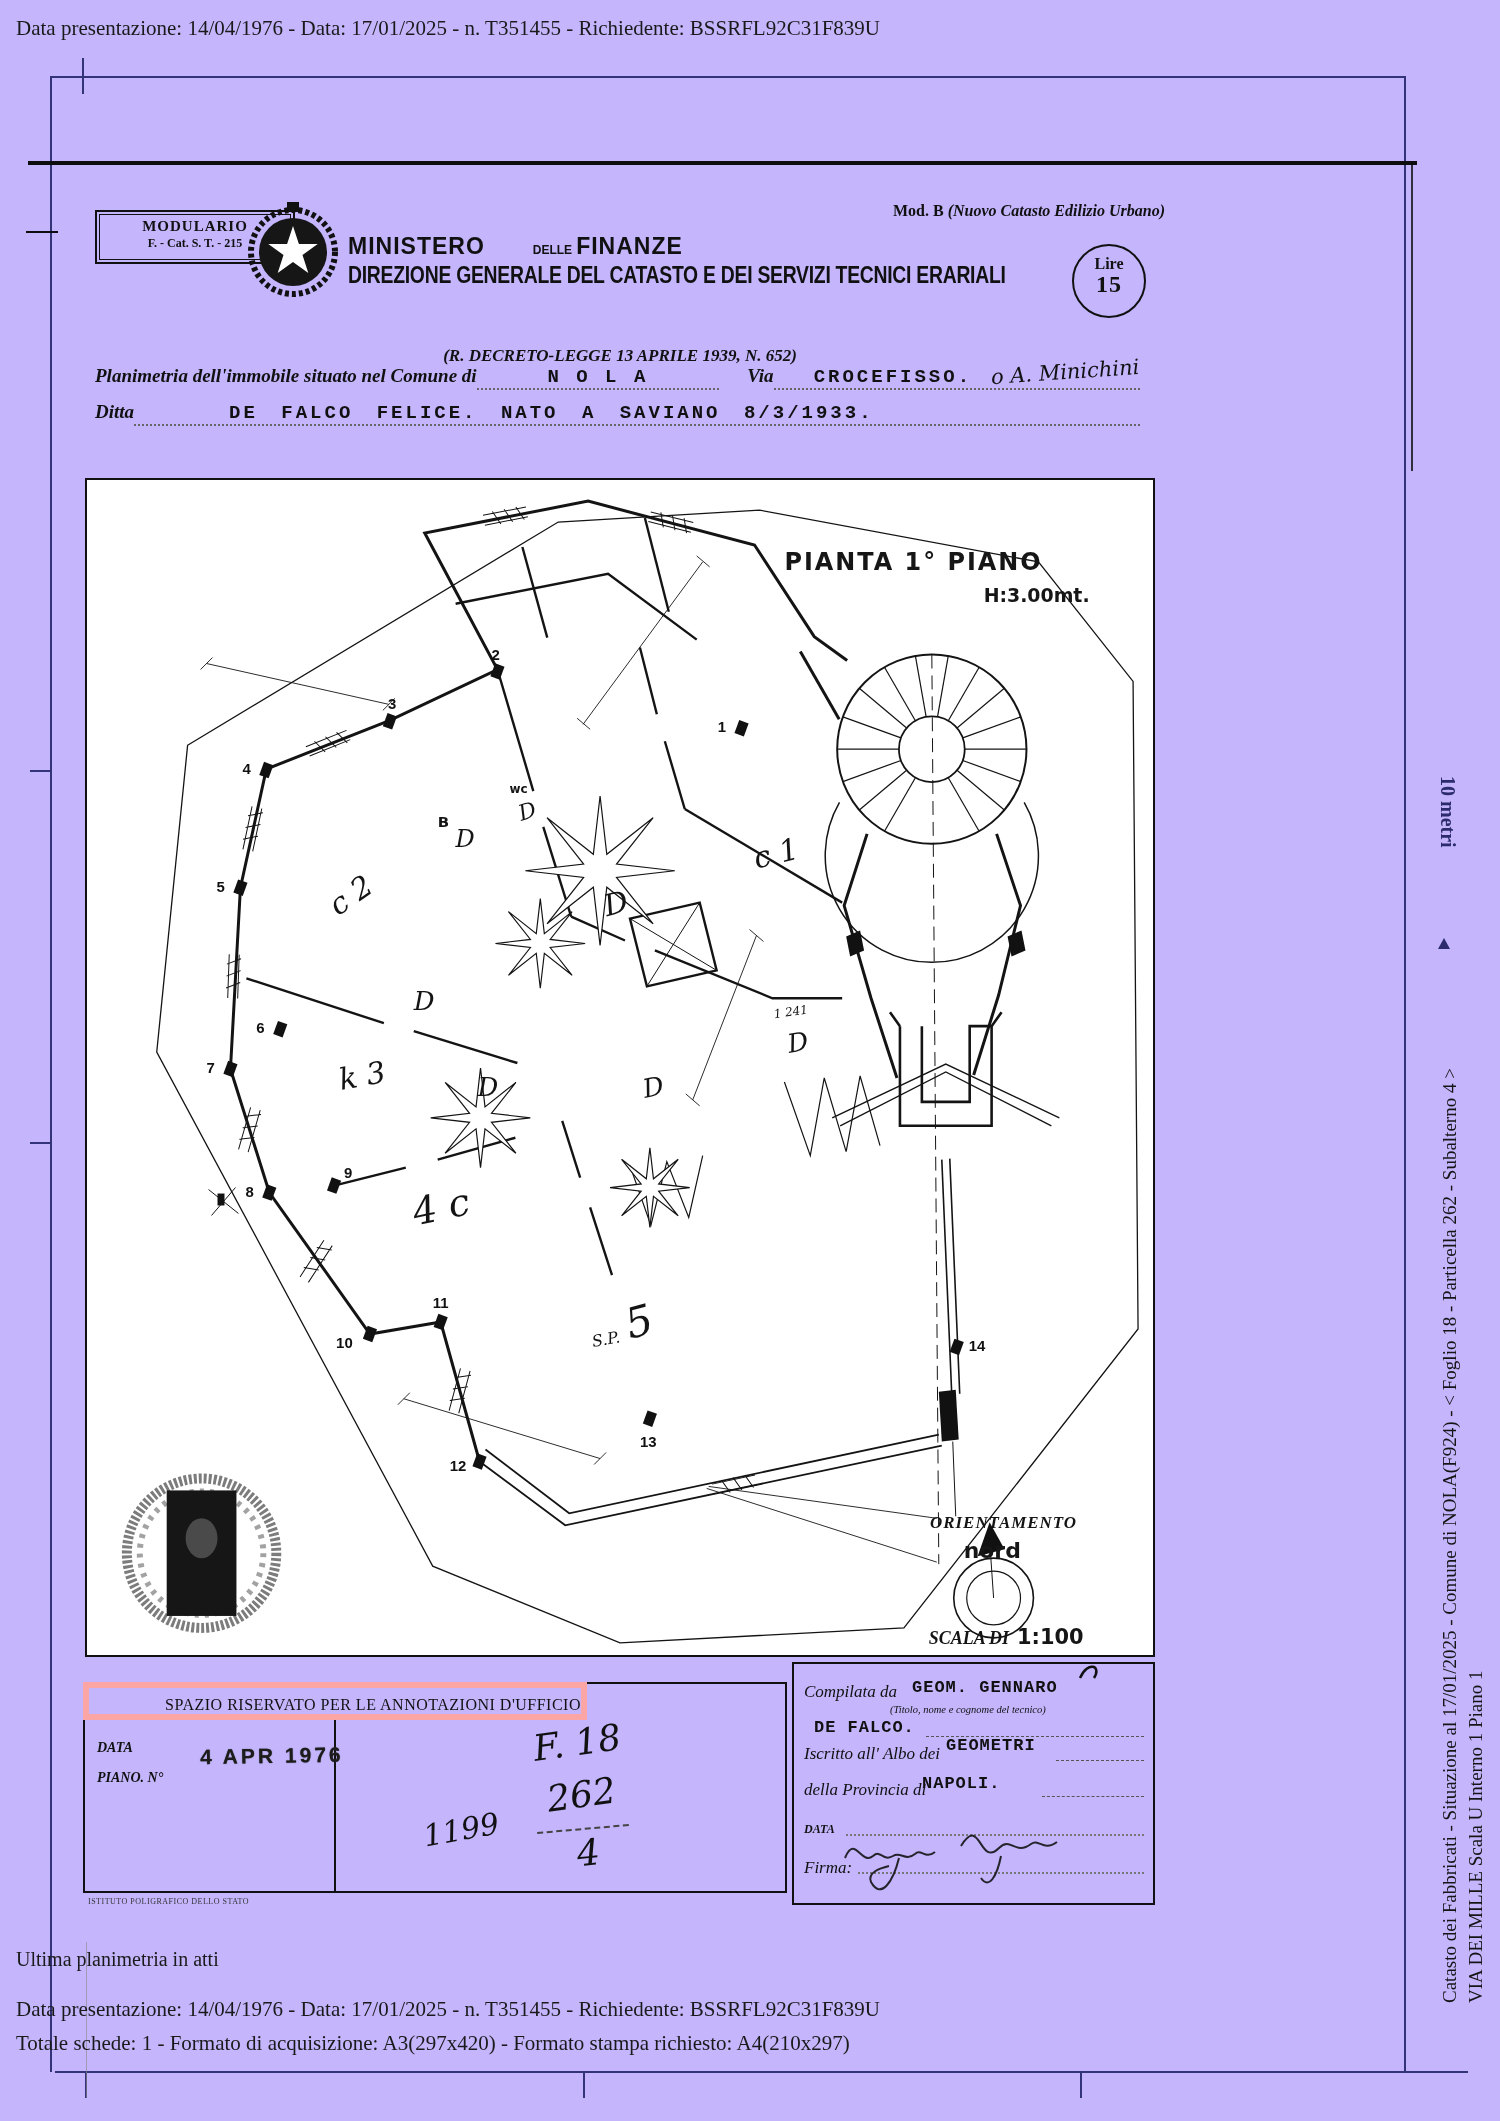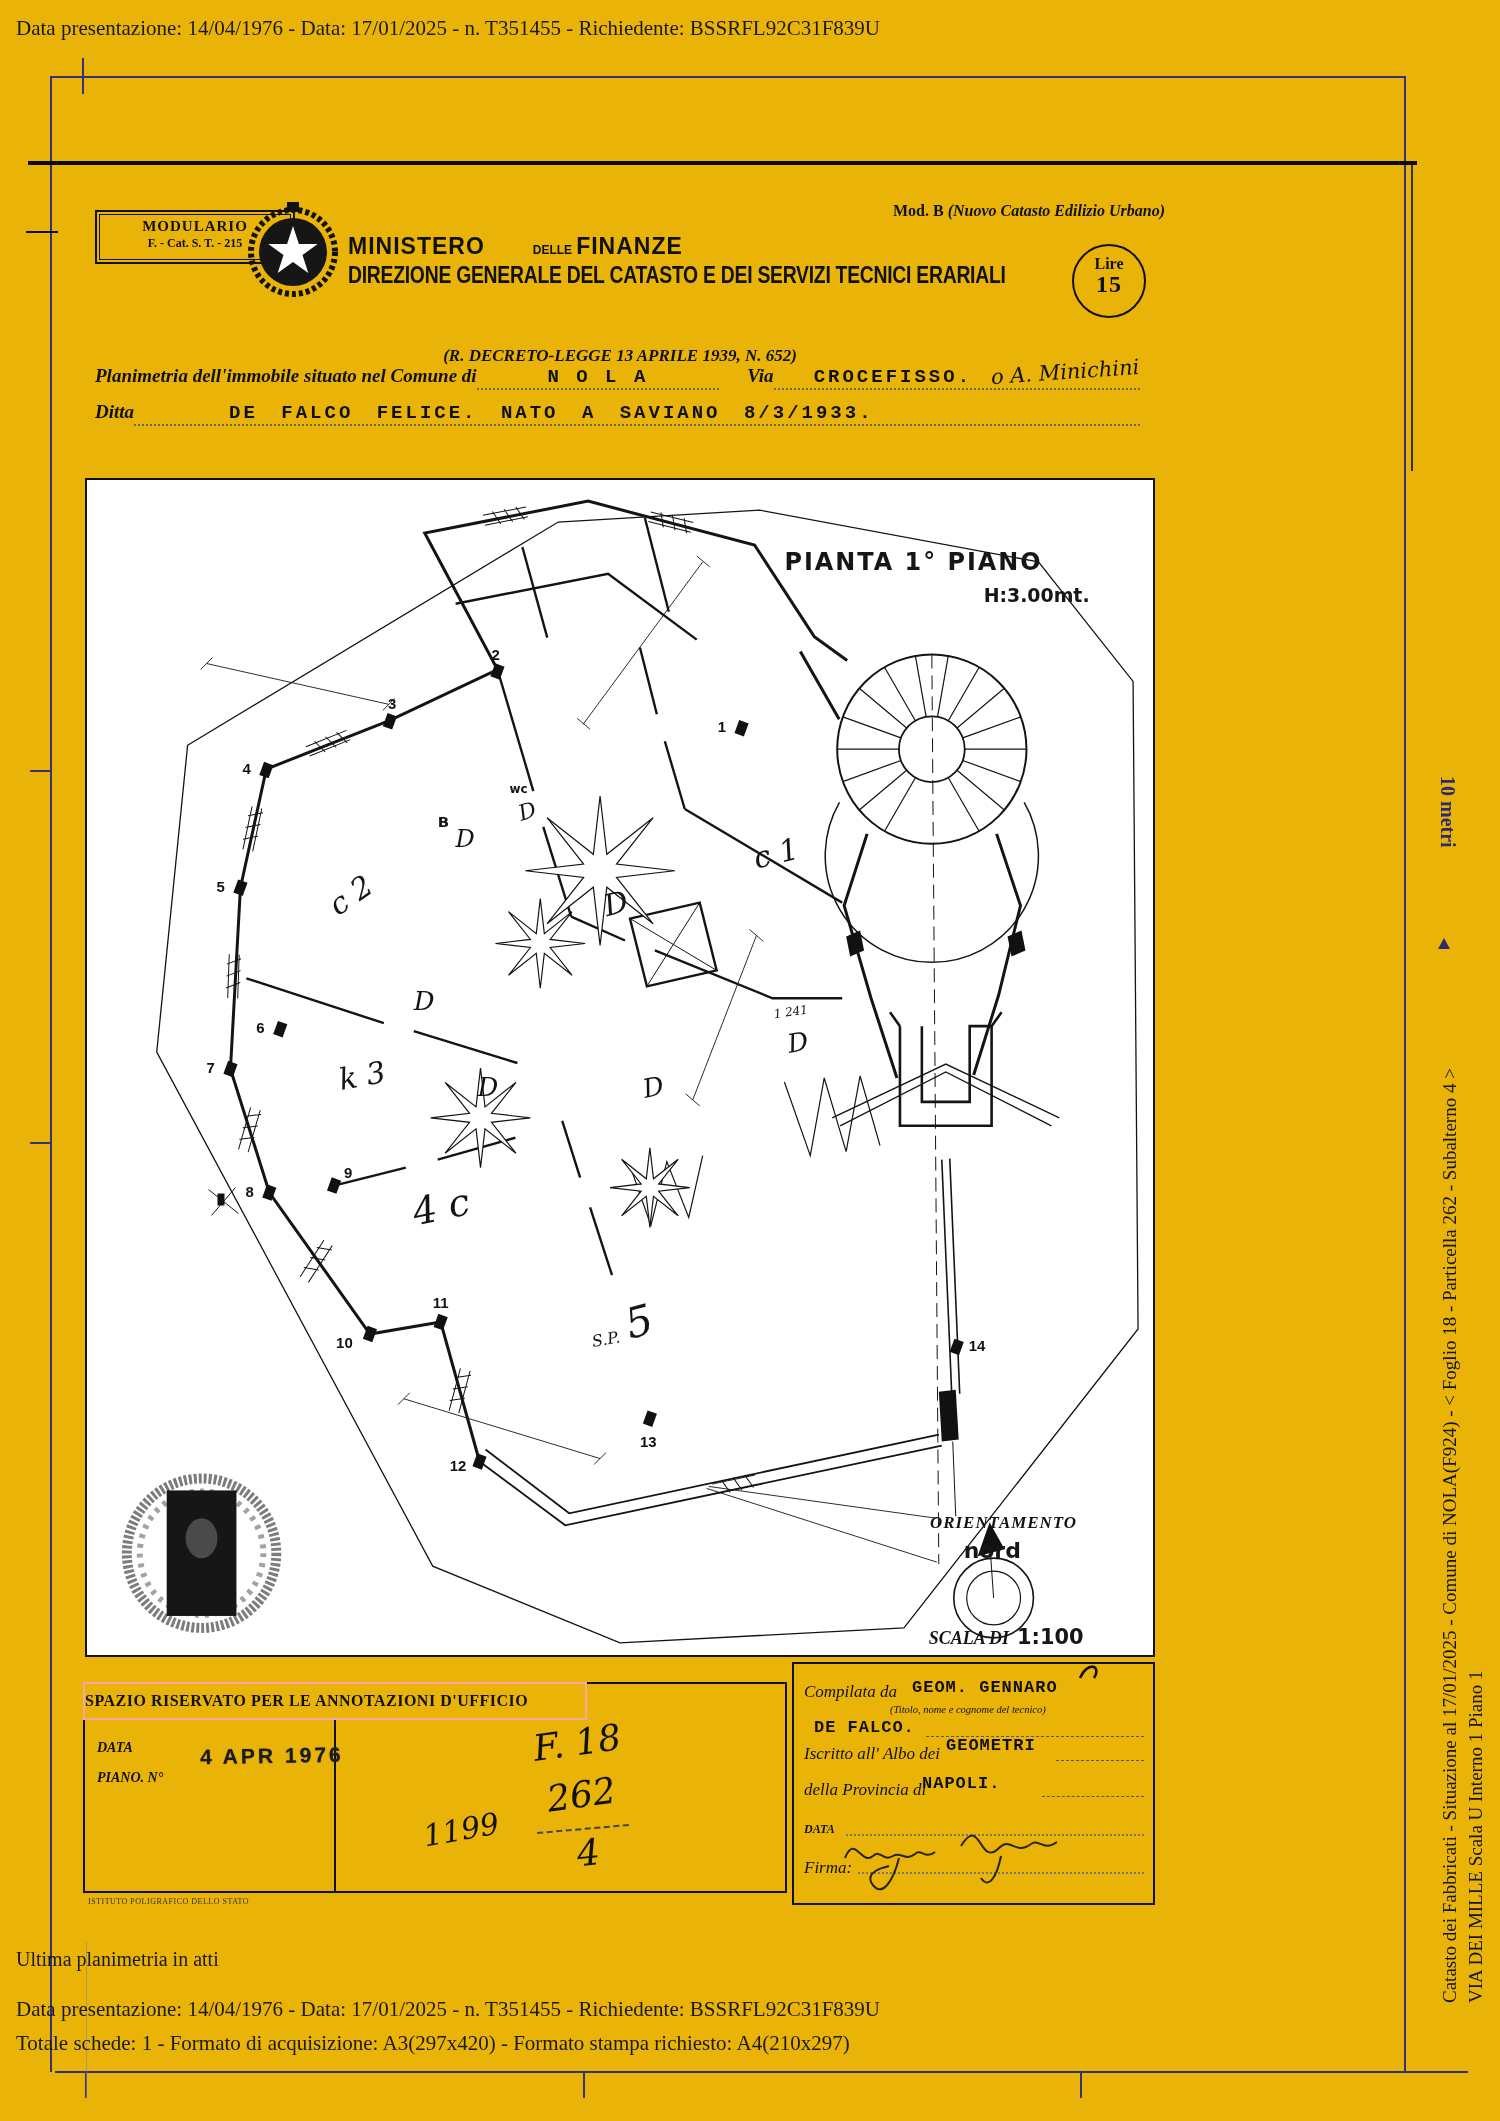--- a/index.html
+++ b/index.html
@@ -1,16 +1,16 @@
 <!DOCTYPE html>
 <html><head>
 <meta charset="utf-8">
 <style>
   html,body{margin:0;padding:0;background:#e8e8e8;}
-  .page{position:relative;width:1500px;height:2121px;background:#eab308;overflow:hidden;
+  .page{position:relative;width:1500px;height:2121px;background:#c4b5fd;overflow:hidden;
         font-family:"Liberation Serif",serif;color:#111;}
   .abs{position:absolute;}
   .hline,.vline,.tick{position:absolute;background:#33337a;}
   .blackline{position:absolute;background:#0d0d0d;}
   .serif{font-family:"Liberation Serif",serif;}
   .hand{font-family:"DejaVu Serif",serif;font-style:italic;}
   .it{font-style:italic;}
   .b{font-weight:bold;}
 
   .topline{left:16px;top:16px;font-size:21px;color:#1a1a1a;}
@@ -43,22 +43,22 @@
   
   .planbox{left:85px;top:478px;width:1070px;height:1179px;border:2.5px solid #111;box-sizing:border-box;background:#fff;}
   .plan-svg{position:absolute;left:0;top:0;width:100%;height:100%;}
   .t-stamp{font-family:"DejaVu Sans",sans-serif;font-weight:bold;fill:#161616;}
   .t-hand{font-family:"DejaVu Serif",serif;font-style:italic;fill:#141414;}
   .t-num{font-family:"Liberation Sans",sans-serif;font-weight:bold;fill:#111;}
   .t-ser{font-family:"Liberation Serif",serif;fill:#141414;}
 
   
   .annbox{left:83px;top:1682px;width:704px;height:211px;border:2px solid #111;box-sizing:border-box;}
-  .annhead{position:absolute;left:-2px;top:-2px;width:504px;height:38px;border:2px solid #fca5a5;box-sizing:border-box;
-           text-align:left;font-size:16px;font-weight:bold;letter-spacing:.5px;padding-top:8px;}
+  .annhead{position:absolute;left:-2px;top:-2px;width:504px;height:38px;border:6px solid #fca5a5;box-sizing:border-box;
+           text-align:right;font-size:16px;font-weight:normal;letter-spacing:.5px;padding-top:8px;}
   .anndiv{position:absolute;left:249px;top:36px;width:2px;height:171px;background:#111;}
   .annlabel{position:absolute;font-size:14px;font-weight:bold;font-style:italic;}
   .stampdate{position:absolute;left:115px;top:60px;font-family:"Liberation Sans",sans-serif;font-weight:bold;
              font-size:21px;letter-spacing:3px;color:#1c1c1c;transform:rotate(-1deg);text-shadow:0 0 1px #444;}
   .poligrafico{left:88px;top:1897px;font-size:8px;letter-spacing:.5px;color:#333;}
 
   .compbox{left:792px;top:1662px;width:363px;height:243px;border:2px solid #111;box-sizing:border-box;font-size:17px;}
   .crow{position:absolute;white-space:nowrap;}
   .dashline{position:absolute;border-top:1px dashed #555;}
   .dotline{position:absolute;border-top:2px dotted #777;}

